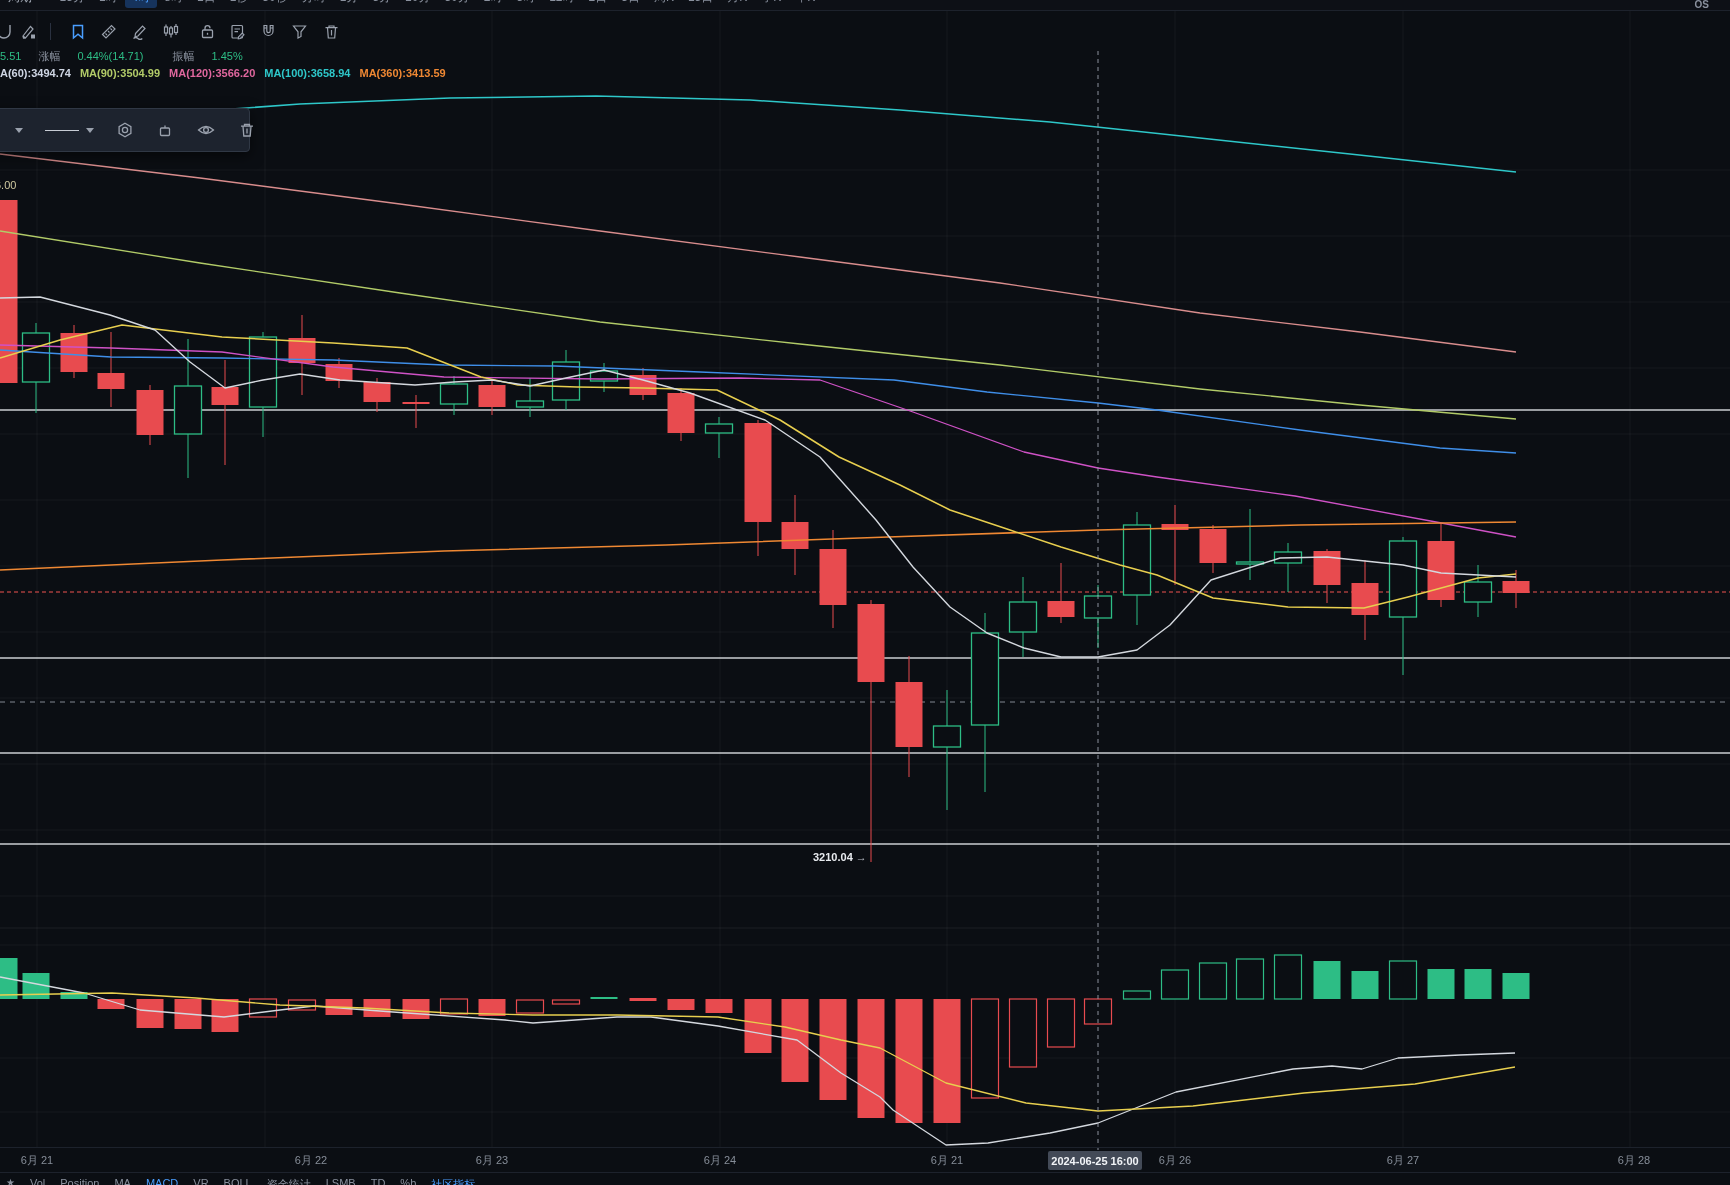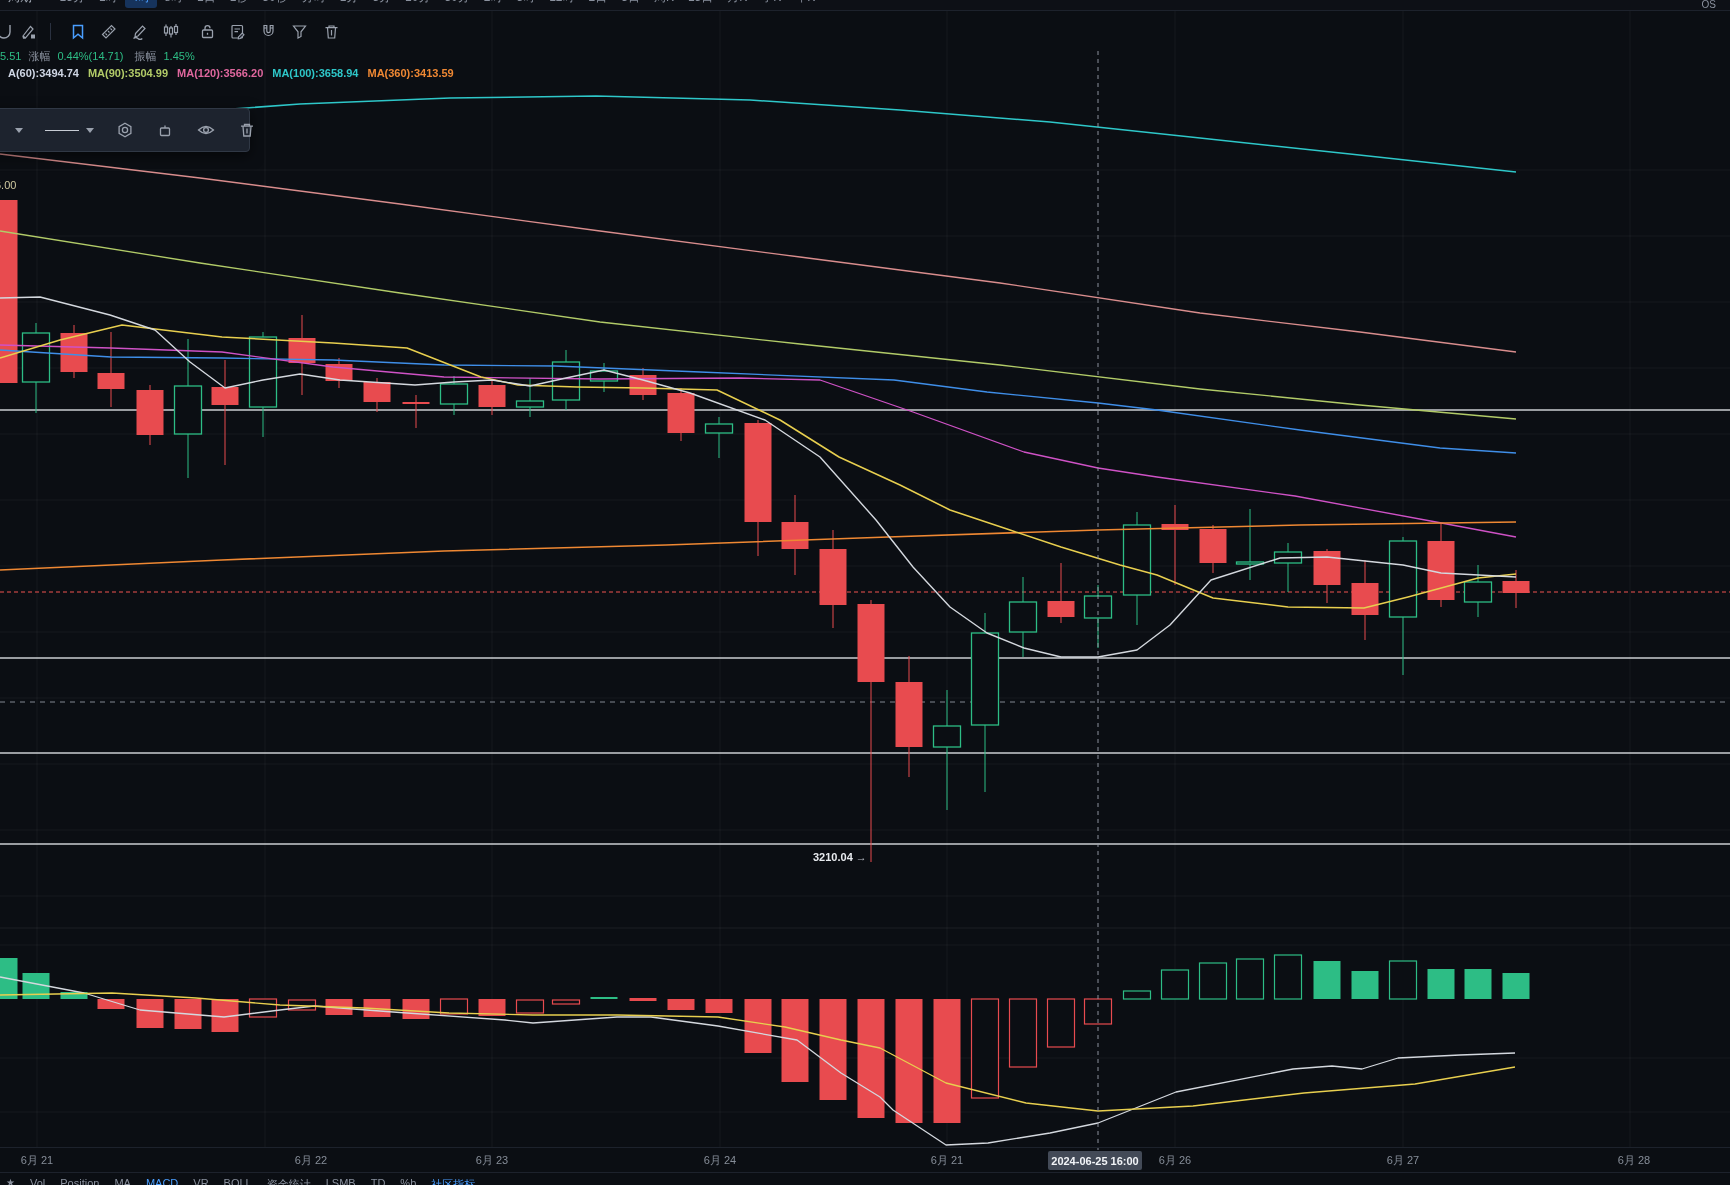--- a/index.html
+++ b/index.html
@@ -7,28 +7,28 @@
        font-family:"Liberation Sans",sans-serif;color:#868d98;}
   
   .tfclip{position:absolute;top:0;left:0;width:100%;height:10px;overflow:hidden;z-index:30;background:#0d1016;}
   .tfbar{position:absolute;top:-16px;left:0;width:100%;height:26px;display:flex;align-items:center;
          font-size:12px;color:#8a919e;white-space:nowrap;}
   .tfbar .tf{padding:2px 7px;cursor:pointer;}
   .tfbar .tf.sel{background:#16335c;color:#4a9eff;border-radius:3px;}
   .tfbar .period{margin:0 4px 0 8px;color:#aab1bd;}
   .tfbar .caret{font-size:9px;margin:0 10px 0 2px;color:#8a919e;}
   .hdr-divider{position:absolute;left:0;top:10px;width:100%;height:1px;background:#1d222c;z-index:29;}
-  .os{position:absolute;top:-1px;right:14px;font-size:10px;color:#8a919e;z-index:31;}
+  .os{position:absolute;top:-1px;right:21px;font-size:10px;color:#8a919e;z-index:31;font-weight:bold;}
   
   .iconrow{position:absolute;top:14px;left:0;width:460px;height:36px;z-index:28;}
   .ic{position:absolute;top:6px;width:22px;height:22px;display:flex;align-items:center;justify-content:center;cursor:pointer;}
   .ic svg{display:block;}
   .vdiv{position:absolute;top:9px;width:1px;height:17px;background:#2a3140;}
   
-  .pricerow{position:absolute;top:49px;left:0;font-size:11px;z-index:27;display:flex;gap:7px;align-items:baseline;white-space:nowrap;}
+  .pricerow{position:absolute;top:49px;left:0;font-size:11px;z-index:27;display:flex;gap:17px;align-items:baseline;white-space:nowrap;}
   .pricerow .g{color:#2dbd85;}
   .pricerow .lbl{color:#8a919e;}
   .marow{position:absolute;top:67px;left:0;font-size:11px;font-weight:700;z-index:27;display:flex;gap:9px;white-space:nowrap;}
   
   .ftool{position:absolute;left:-12px;top:108px;height:42px;width:260px;background:#1d232e;border:1px solid #303845;
          border-radius:4px;box-shadow:0 4px 14px rgba(0,0,0,.55);display:flex;align-items:stretch;z-index:26;}
   .ftool .cell{display:flex;align-items:center;justify-content:center;padding:0 11px;cursor:pointer;}
   .ftool .cdiv{width:1px;background:#2a3140;margin:6px 0;}
   .ftool .dash{display:inline-block;width:34px;height:0;border-top:1.6px solid #c7ccd4;margin-right:7px;}
   .ftool .caret2{width:0;height:0;border-left:4px solid transparent;border-right:4px solid transparent;border-top:5px solid #9aa1ad;}
@@ -329,25 +329,25 @@
         <svg width="17" height="17" viewBox="0 0 17 17">
           <path d="M2.5 4.7 H14.5 M6 4.7 V3 H11 V4.7 M4.5 4.7 L5.3 15 H11.7 L12.5 4.7 M8.5 7 v5.5" fill="none" stroke="#9aa1ad" stroke-width="1.2"></path>
         </svg>
       </div>
     </div>
 
   <div class="pricerow">
     <span class="g">5.51</span>
     <span class="lbl">涨幅</span>
     <span class="g">0.44%(14.71)</span>
-    <span class="lbl" style="margin-left:4px">振幅</span>
+    <span class="lbl" style="margin-left:12px">振幅</span>
     <span class="g">1.45%</span>
   </div>
   <div class="marow" id="marow">
-      <span style="color: rgb(207, 214, 228); margin-left: 8px;">A(60):3494.74</span>
+      <span style="color: rgb(207, 214, 228);">A(60):3494.74</span>
       <span style="color: rgb(178, 203, 104);">MA(90):3504.99</span>
       <span style="color: rgb(224, 103, 158);">MA(120):3566.20</span>
       <span style="color: rgb(46, 199, 201);">MA(100):3658.94</span>
       <span style="color: rgb(239, 136, 51);">MA(360):3413.59</span>
     </div>
 
   <div class="ftool">
     <div class="cell" style="padding-left:26px;">
       <span class="caret2"></span>
     </div>

